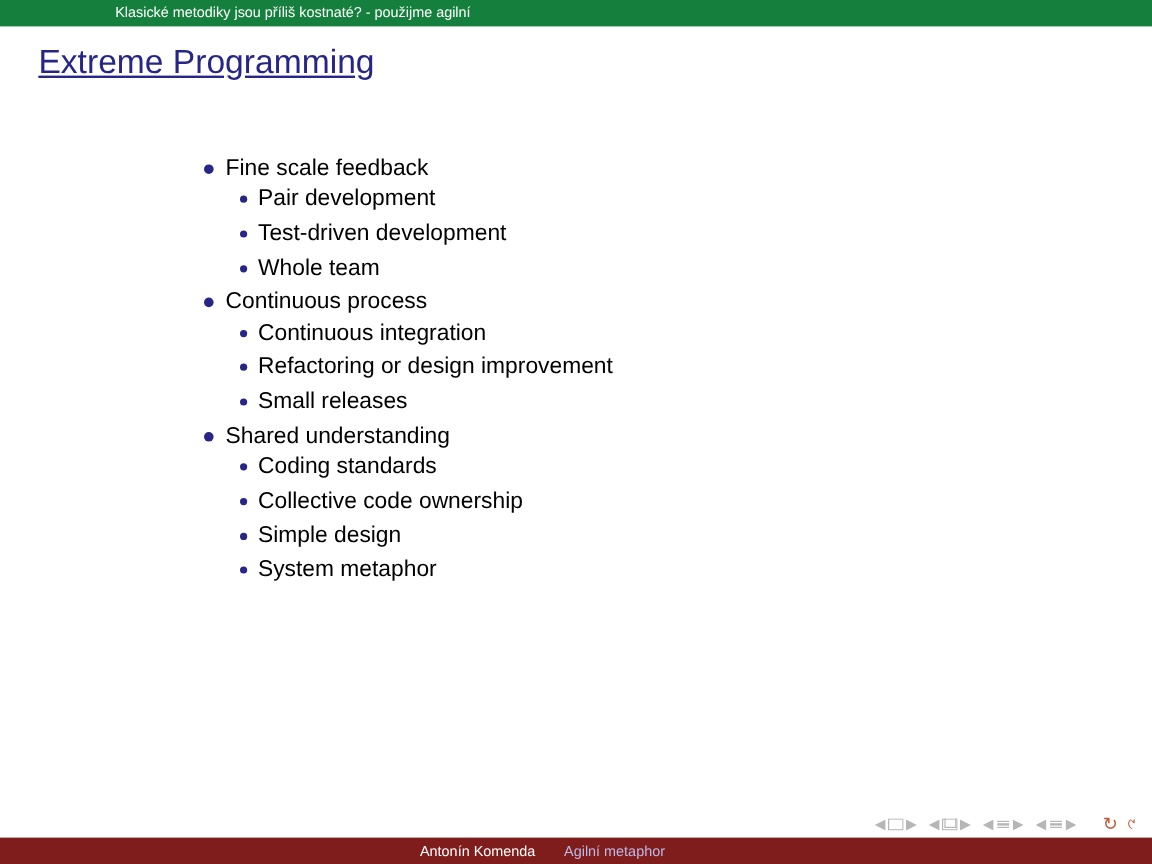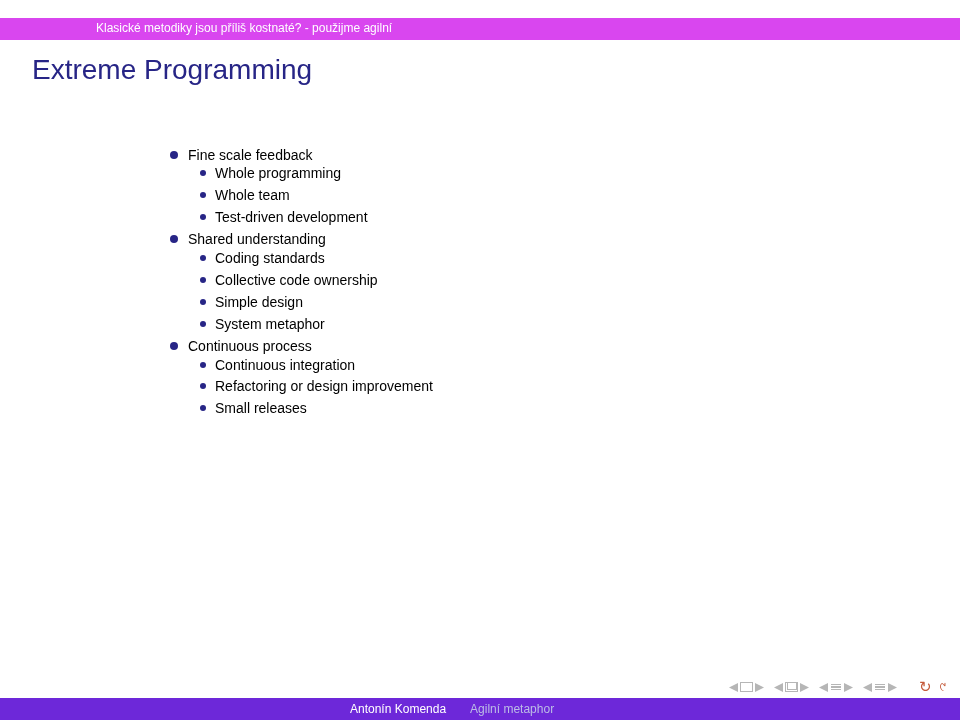--- a/index.html
+++ b/index.html
@@ -4,36 +4,36 @@
 <style>
   * { margin: 0; padding: 0; box-sizing: border-box; }
   body {
     width: 960px; height: 720px;
     background: #fff;
     font-family: "Helvetica Neue", Helvetica, Arial, sans-serif;
     position: relative;
     overflow: hidden;
   }
   .header {
-    background: #d946ef;
+    background: #15803d;
     color: #fff;
     font-size: 12px;
     padding: 3px 0 3px 96px;
     line-height: 1.3;
-    margin-top: 18px;
   }
   .title {
     color: #272586;
     font-size: 28px;
     padding: 14px 0 0 32px;
     font-weight: 400;
+    text-decoration: underline;
   }
   .content {
     padding: 60px 0 0 170px;
-    font-size: 14px;
+    font-size: 19px;
     color: #000;
     line-height: 1.35;
   }
   .l1 { list-style: none; }
   .l1 > li { margin-bottom: 3px; }
   .l1 > li::before {
     content: "";
     display: inline-block;
     width: 8px; height: 8px;
     background: #272586;
@@ -48,21 +48,21 @@
     display: inline-block;
     width: 6px; height: 6px;
     background: #272586;
     border-radius: 50%;
     margin-right: 9px;
     vertical-align: 2px;
   }
   .footer {
     position: absolute;
     left: 0; right: 0; bottom: 0;
-    background: #6d28d9;
+    background: #7f1d1d;
     color: #fff;
     font-size: 12px;
     height: 22px;
     display: flex;
     align-items: center;
   }
   .footer .author { padding-left: 350px; padding-right: 24px; }
   .footer .topic { color: #bcbce6; }
   .navbar {
     position: absolute;
@@ -94,38 +94,38 @@
 <div class="header">
   <span>Klasické metodiky jsou příliš kostnaté? - použijme agilní</span>
 </div>
 
 <div class="title">Extreme Programming</div>
 
 <div class="content">
   <ul class="l1">
     <li><span>Fine scale feedback</span>
       <ul class="l2">
-        <li><span>Whole programming</span></li>
+        <li><span>Pair development</span></li>
+        <li><span>Test-driven development</span></li>
         <li><span>Whole team</span></li>
-        <li><span>Test-driven development</span></li>
+      </ul>
+    </li>
+    <li><span>Continuous process</span>
+      <ul class="l2">
+        <li><span>Continuous integration</span></li>
+        <li><span>Refactoring or design improvement</span></li>
+        <li><span>Small releases</span></li>
       </ul>
     </li>
     <li><span>Shared understanding</span>
       <ul class="l2">
         <li><span>Coding standards</span></li>
         <li><span>Collective code ownership</span></li>
         <li><span>Simple design</span></li>
         <li><span>System metaphor</span></li>
-      </ul>
-    </li>
-    <li><span>Continuous process</span>
-      <ul class="l2">
-        <li><span>Continuous integration</span></li>
-        <li><span>Refactoring or design improvement</span></li>
-        <li><span>Small releases</span></li>
       </ul>
     </li>
   </ul>
 </div>
 
 <div class="navbar">
   <span class="navgroup">
     <svg class="arrow">
         <polygon points="9,0 9,9 0,4.5"></polygon>
       </svg>

